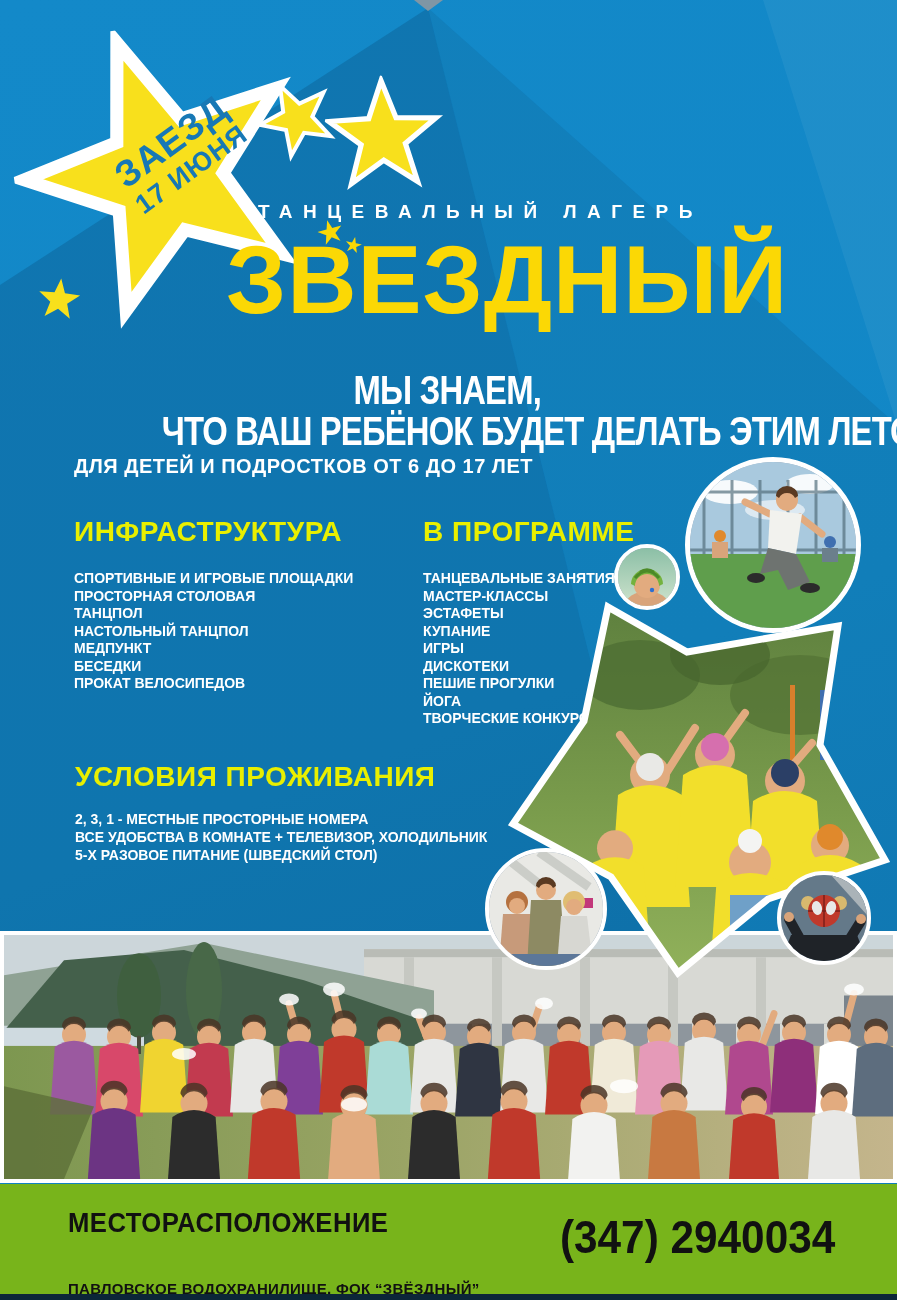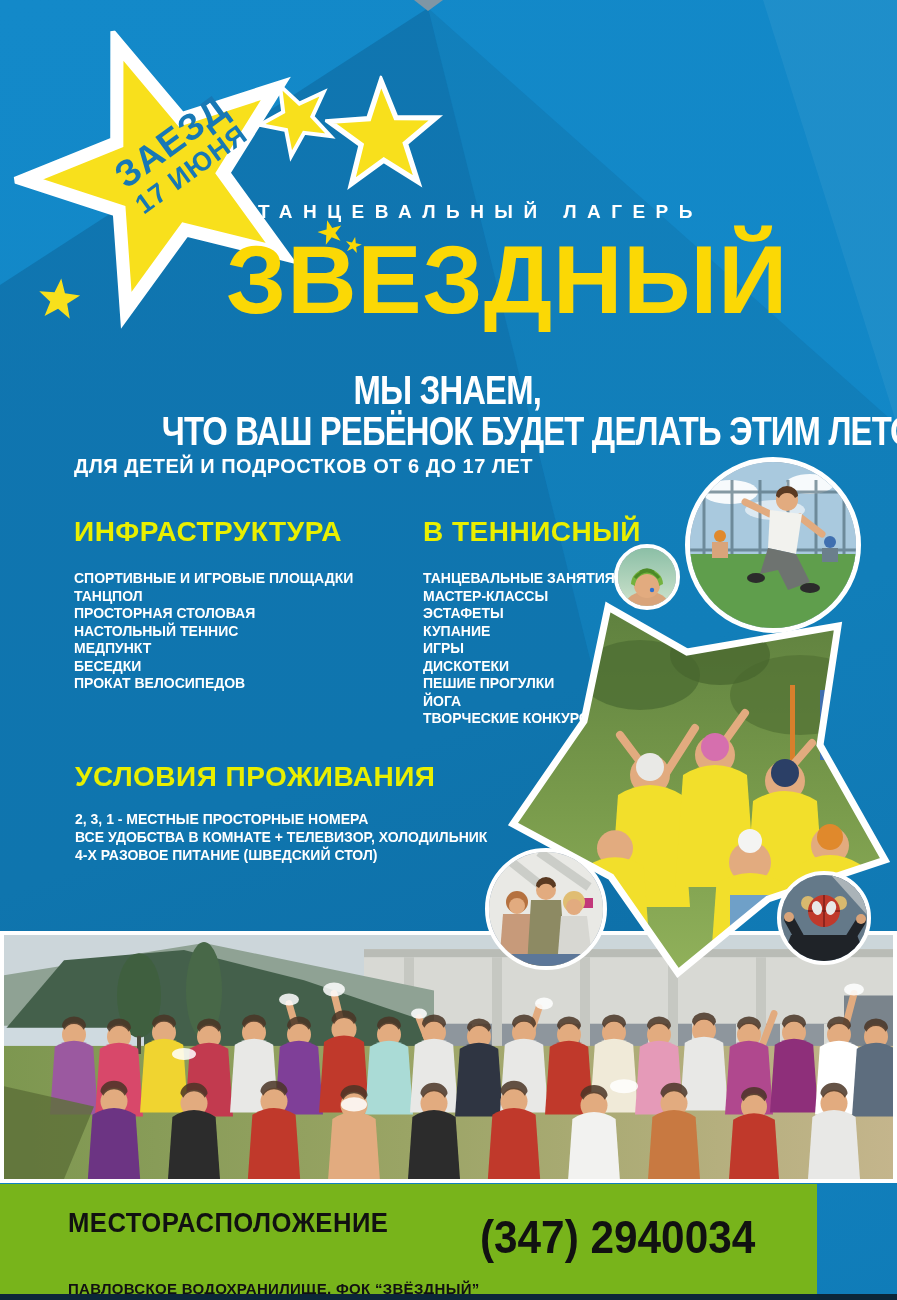--- a/index.html
+++ b/index.html
@@ -70,46 +70,46 @@
   <div class="abs hero" style="left:75px;top:362px;z-index:3">
     <div><span class="line">МЫ ЗНАЕМ,</span></div>
     <div><span class="line">ЧТО ВАШ РЕБЁНОК БУДЕТ ДЕЛАТЬ ЭТИМ ЛЕТОМ!</span></div>
   </div>
 
   <div class="abs audience" style="left:74px;top:455px;z-index:3">ДЛЯ ДЕТЕЙ И ПОДРОСТКОВ ОТ 6 ДО 17 ЛЕТ</div>
 
   <div class="abs sec-h" style="left:74px;top:516px;z-index:3">ИНФРАСТРУКТУРА</div>
   <div class="abs plist" style="left:74px;top:570px;z-index:3">
       <div class="li">СПОРТИВНЫЕ И ИГРОВЫЕ ПЛОЩАДКИ</div>
+      <div class="li">ПРОСТОРНАЯ СТОЛОВАЯ</div>
       <div class="li">ТАНЦПОЛ</div>
-      <div class="li">ПРОСТОРНАЯ СТОЛОВАЯ</div>
-      <div class="li">НАСТОЛЬНЫЙ ТЕННИС</div>
+      <div class="li">НАСТОЛЬНЫЙ ТАНЦПОЛ</div>
       <div class="li">МЕДПУНКТ</div>
       <div class="li">БЕСЕДКИ</div>
       <div class="li">ПРОКАТ ВЕЛОСИПЕДОВ</div>
     </div>
 
-  <div class="abs sec-h" style="left:423px;top:516px;z-index:3">В ТЕННИСНЫЙ</div>
+  <div class="abs sec-h" style="left:423px;top:516px;z-index:3">В ПРОГРАММЕ</div>
   <div class="abs plist" style="left:423px;top:570px;z-index:3">
       <div class="li">ТАНЦЕВАЛЬНЫЕ ЗАНЯТИЯ</div>
       <div class="li">МАСТЕР-КЛАССЫ</div>
       <div class="li">ЭСТАФЕТЫ</div>
       <div class="li">КУПАНИЕ</div>
       <div class="li">ИГРЫ</div>
       <div class="li">ДИСКОТЕКИ</div>
       <div class="li">ПЕШИЕ ПРОГУЛКИ</div>
       <div class="li">ЙОГА</div>
       <div class="li">ТВОРЧЕСКИЕ КОНКУРСЫ</div>
     </div>
 
   <div class="abs sec-h" style="left:75px;top:761px;z-index:3">УСЛОВИЯ ПРОЖИВАНИЯ</div>
   <div class="abs plist" style="left:75px;top:810px;line-height:18px;z-index:3">
       <div class="li">2, 3, 1 -  МЕСТНЫЕ  ПРОСТОРНЫЕ НОМЕРА</div>
       <div class="li">ВСЕ УДОБСТВА В КОМНАТЕ + ТЕЛЕВИЗОР, ХОЛОДИЛЬНИК</div>
-      <div class="li">4-Х РАЗОВОЕ ПИТАНИЕ (ШВЕДСКИЙ СТОЛ)</div>
+      <div class="li">5-Х РАЗОВОЕ ПИТАНИЕ (ШВЕДСКИЙ СТОЛ)</div>
     </div>
 
   <div class="abs" style="left:0;top:931px;width:897px;height:252px;border:4px solid #fff;box-sizing:border-box;z-index:4;background:#ccd6da;">
     <svg width="889" height="244" viewBox="0 0 889 242" preserveAspectRatio="none">
       <defs>
         <linearGradient id="ggr" x1="0" y1="0" x2="1" y2="0">
           <stop offset="0" stop-color="#7d9750"></stop>
             <stop offset="0.45" stop-color="#9aa465"></stop>
             <stop offset="1" stop-color="#c4b58c"></stop>
         </linearGradient>
@@ -325,20 +325,20 @@
       <circle cx="8" cy="42" r="5" fill="#d9a47a"></circle>
       <circle cx="80" cy="44" r="5" fill="#d9a47a"></circle>
       <path d="M10,60 L76,60 L86,86 L0,86 Z" fill="#1f2328"></path>
       <circle cx="43" cy="36" r="16" fill="#c0392b"></circle>
       <path d="M27,36 h32 M43,20 v32" stroke="#7c1f1a" stroke-width="1.5"></path>
       <ellipse cx="36" cy="33" rx="5" ry="7" fill="#e8e8e8" transform="rotate(-15 36 33)"></ellipse>
       <ellipse cx="50" cy="33" rx="5" ry="7" fill="#e8e8e8" transform="rotate(15 50 33)"></ellipse>
     </svg>
   </div>
 
-  <div class="abs footer" style="left:0;top:1184px;width:817px;height:110px;z-index:8">
+  <div class="abs footer" style="left:0;top:1184px;width:897px;height:110px;z-index:8">
     <div class="abs loc-h" style="left:68px;top:24px">МЕСТОРАСПОЛОЖЕНИЕ</div>
     <div class="abs loc-d" style="left:68px;top:60px">ПАВЛОВСКОЕ ВОДОХРАНИЛИЩЕ, ФОК “ЗВЁЗДНЫЙ”</div>
     <div class="abs phone" style="right:62px;top:26px">(347) 2940034</div>
   </div>
   <div class="abs navy" style="left:0;top:1294px;width:897px;height:6px;z-index:8"></div>
 
 </div>
 
 </body></html>

